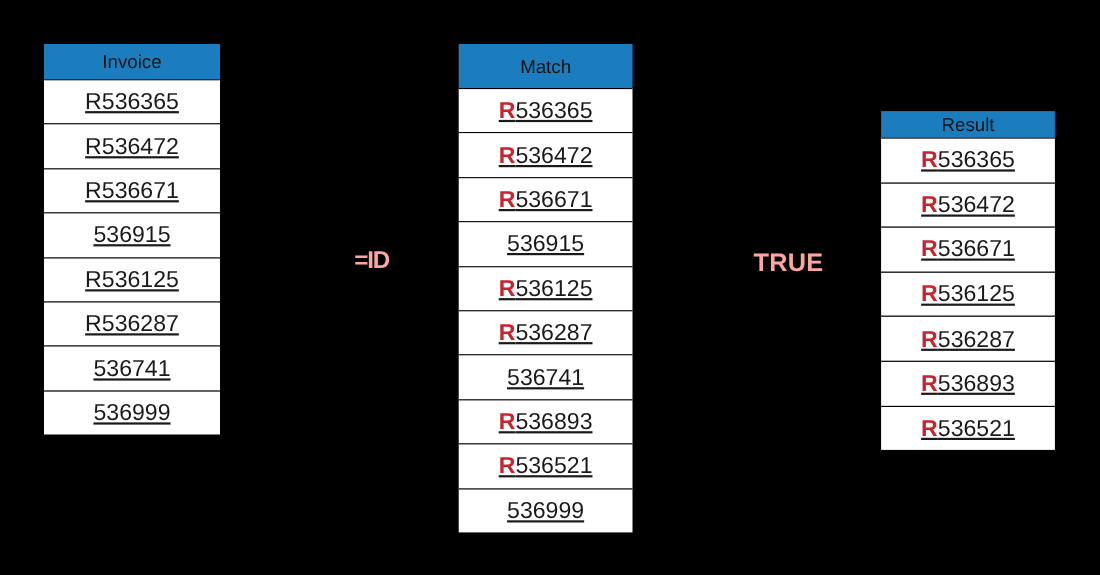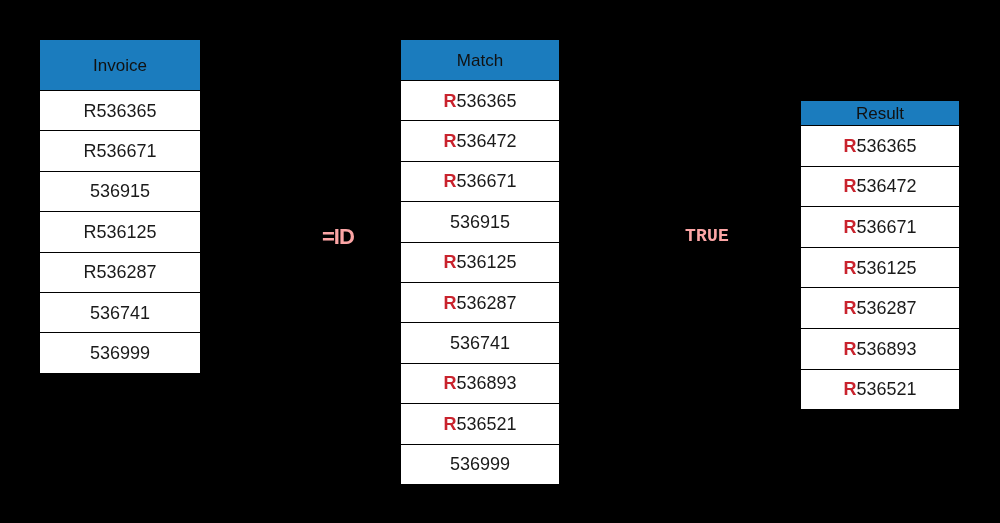--- a/index.html
+++ b/index.html
@@ -41,50 +41,51 @@
     display: flex;
     align-items: center;
     justify-content: center;
   }
 
   .tbl-row {
     box-sizing: border-box;
     background: #FFFFFF;
     color: #1A1A1A;
     text-align: right;
-    font-size: 18px;
+    font-size: 21px;
     line-height: 1;
     display: flex;
     align-items: center;
     justify-content: center;
     border-top: 1px solid #000000;
     white-space: nowrap;
+    text-decoration: underline;
   }
 
   .tbl-row .pfx {
     color: #C9232D;
     font-weight: bold;
   }
   .tbl-row .num {
     color: #1A1A1A;
     font-weight: 400;
   }
 
   
   #table-invoice {
     left: 39px;
     top: 39px;
     width: 162px;
     height: 444px;
   }
-  #table-invoice .tbl-header { height: 50px; }
+  #table-invoice .tbl-header { height: 32px; }
   #table-invoice .tbl-row    { height: 40.4px; }
 
   #table-match {
-    left: 400px;
+    left: 416px;
     top: 39px;
     width: 160px;
     height: 444px;
   }
   #table-match .tbl-header { height: 40px; }
   #table-match .tbl-row    { height: 40.4px; }
 
   #table-result {
     left: 800px;
     top: 100px;
@@ -107,38 +108,41 @@
     left: 322px;
     top: 226px;
     font-size: 22px;
     letter-spacing: -1px;
     font-family: "Liberation Sans", sans-serif;
   }
 
   #annotation-true {
     left: 685px;
     top: 227px;
-    font-size: 18px;
+    font-size: 23px;
     letter-spacing: 0.2px;
-    font-family: Liberation Mono, monospace;
   }
 </style>
 </head>
 <body>
 
 <div class="canvas">
 
   <div class="data-table" id="table-invoice">
     <div class="tbl-header">Invoice</div>
     <div class="tbl-row">
         <span class="pfx"></span>
         <span class="num">R536365</span>
       </div>
     <div class="tbl-row">
         <span class="pfx"></span>
+        <span class="num">R536472</span>
+      </div>
+    <div class="tbl-row">
+        <span class="pfx"></span>
         <span class="num">R536671</span>
       </div>
     <div class="tbl-row">
         <span class="pfx"></span>
         <span class="num">536915</span>
       </div>
     <div class="tbl-row">
         <span class="pfx"></span>
         <span class="num">R536125</span>
       </div>

